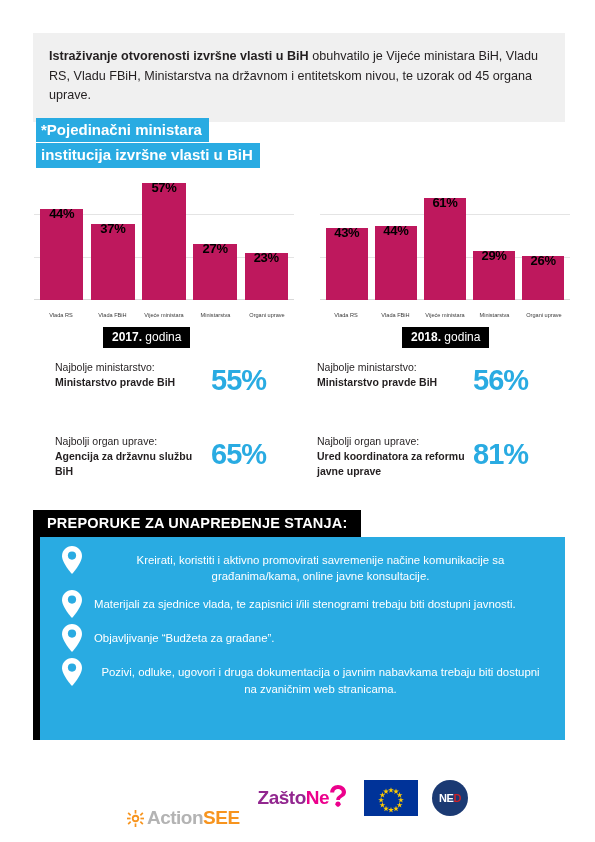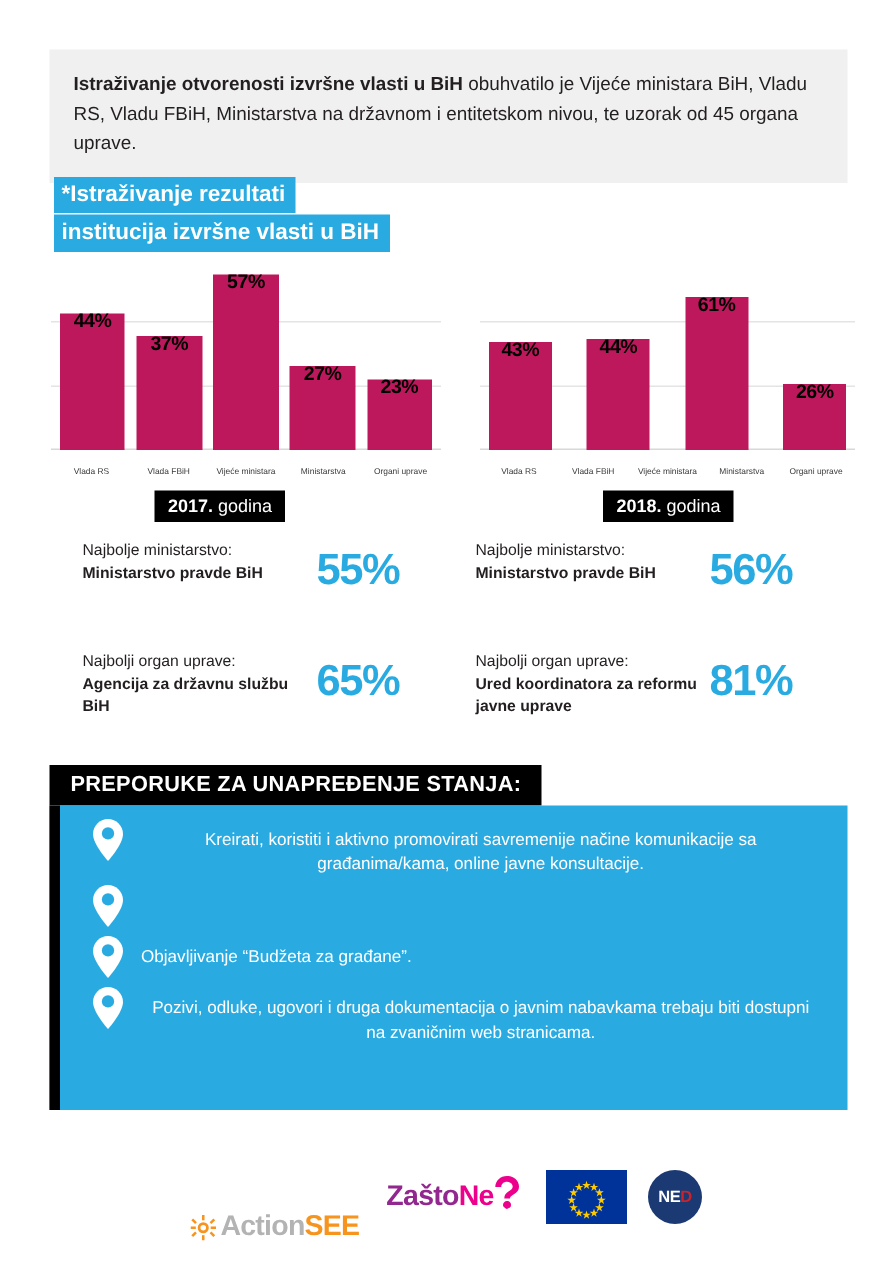--- a/index.html
+++ b/index.html
@@ -286,21 +286,21 @@
   .ned-d { color: #cc2229; }
 </style>
 </head>
 <body>
 
 <div class="intro-box">
   <p class="intro-text"><b>Istraživanje otvorenosti izvršne vlasti u BiH</b><span> obuhvatilo je Vijeće ministara BiH, Vladu RS, Vladu FBiH, Ministarstva na državnom i entitetskom nivou, te uzorak od 45 organa uprave.</span></p>
 </div>
 
 <div class="section-title">
-  <div class="ln">*Istraživanje rezultati</div><br>
+  <div class="ln">*Pojedinačni ministara</div><br>
   <div class="ln">institucija izvršne vlasti u BiH</div>
 </div>
 
 <div class="chart chart-left">
   <div class="plot">
     <div class="gridline" style="top:42px"></div>
     <div class="gridline" style="top:85px"></div>
     <div class="axisline"></div>
     <div class="bars">
       <div class="bar-slot">
@@ -351,20 +351,25 @@
         </div>
       </div>
       <div class="bar-slot">
         <div class="bar" style="height:57.5%">
           <span class="bar-value">44%</span>
         </div>
       </div>
       <div class="bar-slot">
         <div class="bar" style="height:80.0%">
           <span class="bar-value">61%</span>
+        </div>
+      </div>
+      <div class="bar-slot">
+        <div class="bar" style="height:38.5%">
+          <span class="bar-value">29%</span>
         </div>
       </div>
       <div class="bar-slot">
         <div class="bar" style="height:34.5%">
           <span class="bar-value">26%</span>
         </div>
       </div>
     </div>
   </div>
   <div class="xlabels">
@@ -420,20 +425,21 @@
       <path d="M10 0 C4.5 0 0 4.5 0 10 C0 17 10 28 10 28 C10 28 20 17 20 10 C20 4.5 15.5 0 10 0 Z" fill="#ffffff"></path>
       <circle cx="10" cy="9.6" r="4.1" fill="#29abe2"></circle>
     </svg>
     <div class="rec-text">Kreirati, koristiti i aktivno promovirati savremenije načine komunikacije sa građanima/kama, online javne konsultacije.</div>
   </div>
   <div class="rec-item">
     <svg class="pin" viewBox="0 0 20 28">
       <path d="M10 0 C4.5 0 0 4.5 0 10 C0 17 10 28 10 28 C10 28 20 17 20 10 C20 4.5 15.5 0 10 0 Z" fill="#ffffff"></path>
       <circle cx="10" cy="9.6" r="4.1" fill="#29abe2"></circle>
     </svg>
+    <div class="rec-text">Materijali za sjednice vlada, te zapisnici i/ili stenogrami trebaju biti dostupni javnosti.</div>
   </div>
   <div class="rec-item">
     <svg class="pin" viewBox="0 0 20 28">
       <path d="M10 0 C4.5 0 0 4.5 0 10 C0 17 10 28 10 28 C10 28 20 17 20 10 C20 4.5 15.5 0 10 0 Z" fill="#ffffff"></path>
       <circle cx="10" cy="9.6" r="4.1" fill="#29abe2"></circle>
     </svg>
     <div class="rec-text">Objavljivanje “Budžeta za građane”.</div>
   </div>
   <div class="rec-item">
     <svg class="pin" viewBox="0 0 20 28">

